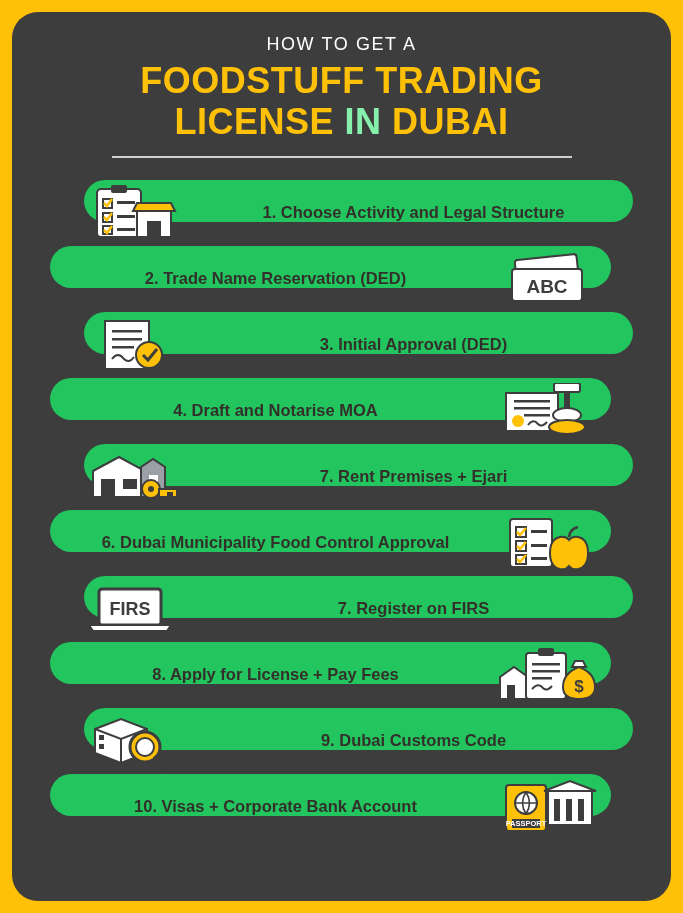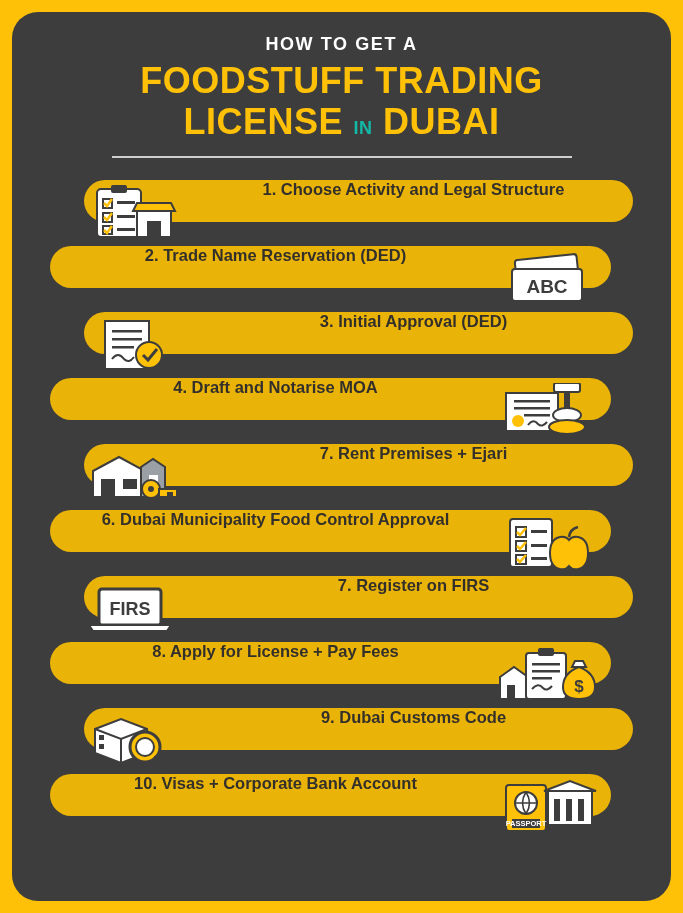--- a/index.html
+++ b/index.html
@@ -34,35 +34,35 @@
   }
 
   
   .header {
     text-align: center;
     padding-top: 4px;
   }
   .kicker {
     color: #ffffff;
     font-size: 18px;
-    font-weight: bold;
+    font-weight: normal;
     letter-spacing: 1.6px;
     margin-bottom: 6px;
   }
   .title-line {
     color: #FFC107;
     font-size: 36px;
     font-weight: bold;
     letter-spacing: 0.5px;
     line-height: 1.13;
     white-space: nowrap;
   }
   .title-line .small-word {
-    color: #14b8a6;
-    font-size: 18px;
+    color: #86efac;
+    font-size: 36px;
   }
   .divider {
     width: 460px;
     height: 2px;
     background: #cfcfcf;
     margin: 14px auto 0 auto;
   }
 
   
   .steps {
@@ -70,24 +70,24 @@
   }
   .step-row {
     position: relative;
     height: 56px;
     margin-bottom: 10px;
   }
   .pill {
     position: absolute;
     top: 8px;
     height: 42px;
-    background: #eab308;
+    background: #22c55e;
     border-radius: 21px;
     display: flex;
-    align-items: flex-start;
+    align-items: flex-end;
     color: #33302b;
     font-size: 16.5px;
     font-weight: bold;
     box-sizing: border-box;
   }
   .pill.left-icon {
     left: 48px;
     right: 14px;
     justify-content: center;
     padding-left: 110px;

